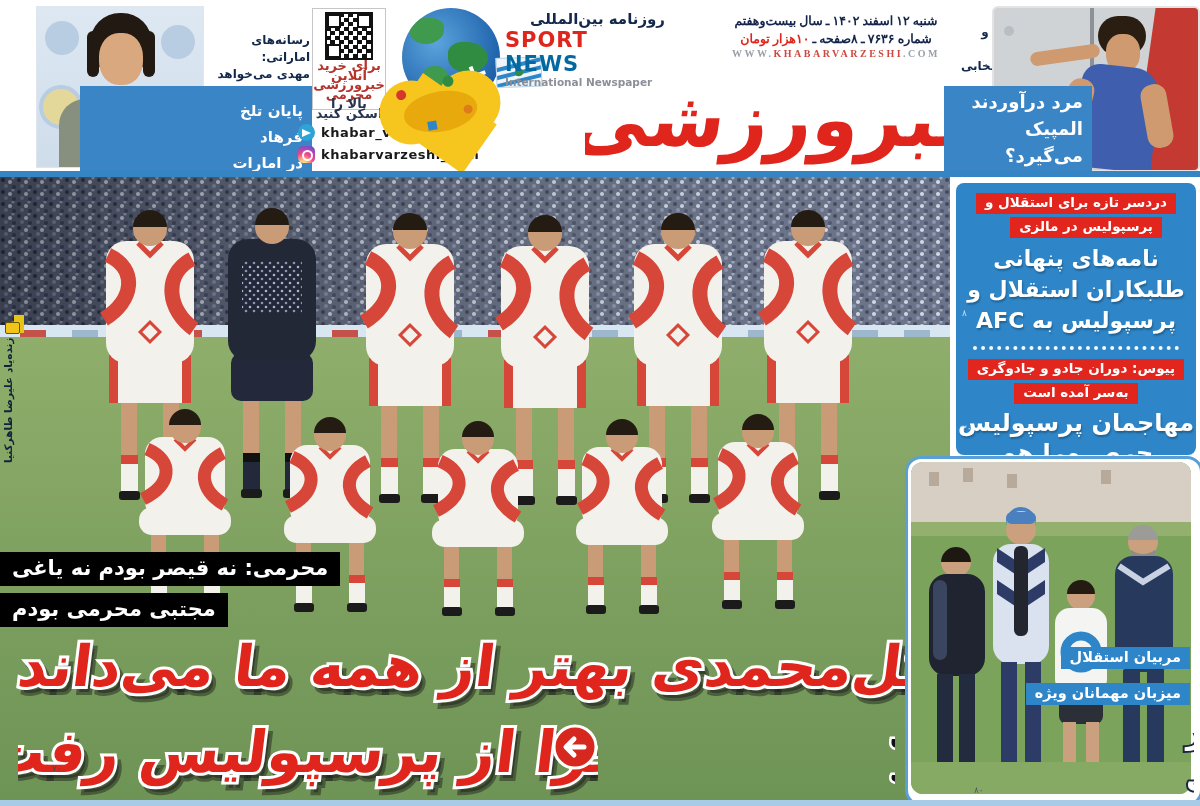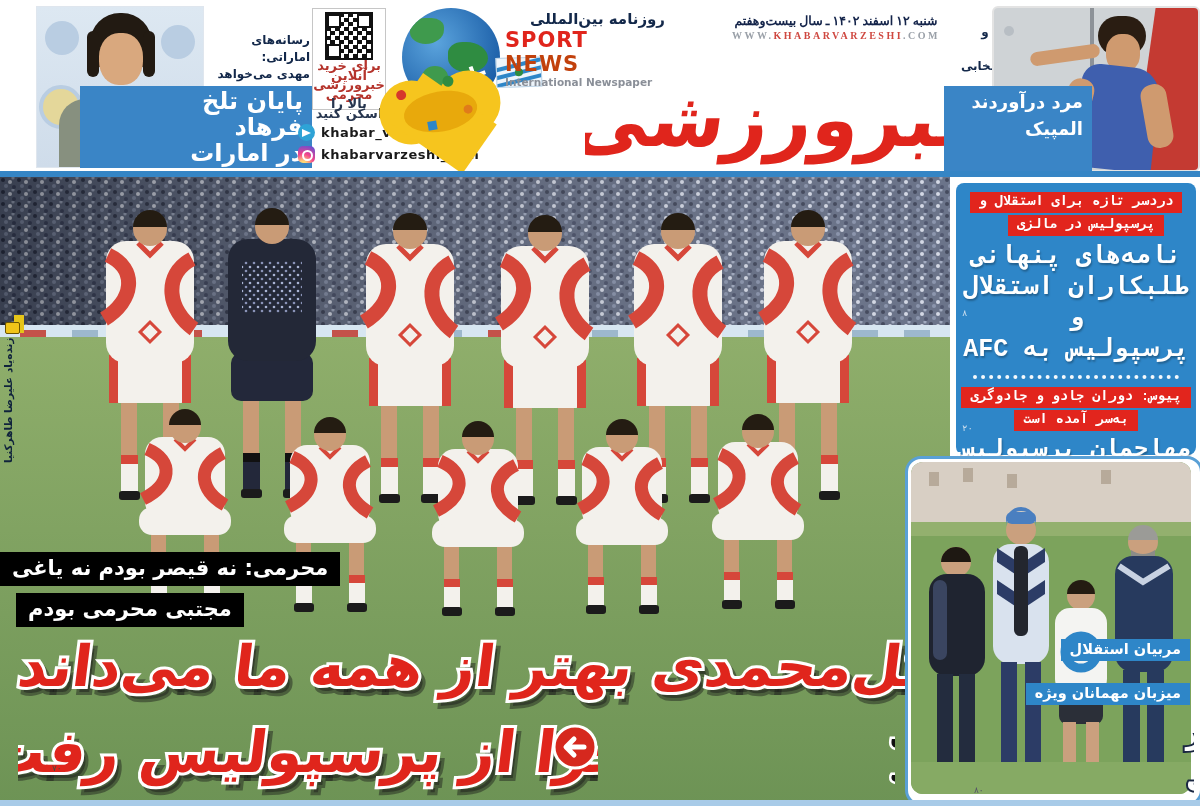--- a/index.html
+++ b/index.html
@@ -5,21 +5,21 @@
   html,body{margin:0;padding:0;background:#fff;}
   .page{position:relative;width:1200px;height:806px;background:#fff;overflow:hidden;
         font-family:"DejaVu Sans",sans-serif;}
   .abs{position:absolute;}
   .rtl{direction:rtl;}
   .kicker{font-weight:700;color:#13284a;font-size:12px;line-height:17px;text-align:right;}
   .banner{background:#3a85c6;color:#fff;font-weight:700;text-align:right;}
   .banner .bl{padding-right:9px;}
   .tagline-fa{font-weight:700;color:#13284a;font-size:15px;text-align:right;}
   .sportnews{font-weight:700;font-size:21px;letter-spacing:1px;text-align:right;}
-  .sportnews .sp{color:#e0251c;} .sportnews .nw{color:#c2410c;}
+  .sportnews .sp{color:#e0251c;} .sportnews .nw{color:#0369a1;}
   .intl{color:#8a8f98;font-size:10.5px;text-align:right;font-weight:bold;}
   .dateline{font-weight:700;color:#14244a;font-size:12.5px;text-align:center;line-height:18px;}
   .price{color:#e0251c;}
   .weburl{font-size:10px;letter-spacing:2.5px;text-align:center;font-weight:700;}
   .weburl .g{color:#9aa0a8;} .weburl .r{color:#cf4840;}
   .social-row{display:flex;align-items:center;gap:6px;margin-bottom:5px;}
   .social-txt{font-weight:700;color:#1a1a1a;font-size:13px;letter-spacing:.5px;}
   .tg-icon{width:17px;height:17px;border-radius:50%;background:#2ea3d6;position:relative;}
   .tg-icon::after{content:"";position:absolute;left:4px;top:5px;border-left:9px solid #fff;
      border-top:4px solid transparent;border-bottom:4px solid transparent;}
@@ -32,21 +32,21 @@
       background:
         conic-gradient(#111 25%,#fff 0 50%,#111 0 75%,#fff 0);
       background-size:9px 9px;outline:2px solid #111;outline-offset:-1px;}
   .qr i{position:absolute;width:10px;height:10px;border:2px solid #111;background:#fff;}
   .qr i.a{left:1px;top:1px;} .qr i.b{right:1px;top:1px;} .qr i.c{left:1px;bottom:1px;}
   .qrcap{font-size:13px;line-height:9.5px;font-weight:700;}
   .qrcap .r1{color:#b5342c;} .qrcap .r2{color:#b5342c;} .qrcap .d{color:#27364f;}
   .bluebox{background:#2e86c8;border-radius:8px;color:#fff;text-align:center;}
   .redtag{display:inline-block;background:#e2251d;color:#fff;font-weight:700;
           font-size:13.5px;line-height:17px;padding:1px 9px 3px;}
-  .bb-headline{font-weight:700;color:#fff;font-size:25px;line-height:31px;
+  .bb-headline{font-weight:700;color:#fff;font-size:22px;line-height:31px;
                text-shadow:1px 2px 2px rgba(0,0,0,.28);}
   .dots{border-top:4px dotted rgba(255,255,255,.95);width:86%;margin:10px auto 8px;}
   .blacklabel{background:#000;color:#fff;font-weight:700;font-size:21px;
               padding:4px 12px 6px;white-space:nowrap;}
   .strip{background:#2e86c8;color:#fff;font-weight:700;font-size:14.5px;
          padding:2px 9px 4px;white-space:nowrap;}
   .photobox{background:#fff;border:3px solid #5aa0d6;border-radius:16px;}
   .mark{font-size:9px;color:#e8eef5;opacity:.85;}
   .mark-dark{font-size:9px;color:#44503f;}
   .vcredit{writing-mode:vertical-rl;transform:rotate(180deg);font-size:10.5px;
@@ -85,21 +85,21 @@
       <div class="abs" style="left:74px;top:92px;width:20px;height:16px;background:#d9a87e;border-radius:0 0 8px 8px;"></div>
       <div class="abs" style="left:108px;top:112px;width:16px;height:16px;border-radius:50%;background:#e6c84b;border:2px solid #45502f;"></div>
     </div>
 
     <div class="abs rtl kicker" style="left:200px;top:32px;width:110px;">
       <div>رسانه‌های اماراتی:</div>
       <div>مهدی می‌خواهد</div>
       <div>با مجیدی برود</div>
     </div>
 
-    <div class="abs rtl banner" style="left:80px;top:86px;width:232px;height:80px;font-size:24px;line-height:26px;padding-top:2px;">
+    <div class="abs rtl banner" style="left:80px;top:86px;width:232px;height:80px;font-size:15px;line-height:26px;padding-top:12px;">
       <div class="bl">پایان تلخ</div>
       <div class="bl">فرهاد</div>
       <div class="bl">در امارات</div>
     </div>
 
     <div class="abs qrbox" style="left:312px;top:8px;width:72px;height:100px;">
       <div class="qr">
           <i class="a"></i>
           <i class="b"></i>
           <i class="c"></i>
@@ -158,20 +158,23 @@
     </div>
 
     <svg class="abs" style="left:585px;top:28px;" width="390" height="145" viewBox="0 0 390 145">
       <g transform="translate(195,118) skewX(-8)">
         <text class="callig">خبرورزشی</text>
       </g>
     </svg>
 
     <div class="abs" style="left:690px;top:12px;width:292px;font-family:Liberation Serif, serif;">
       <div class="dateline rtl">شنبه ۱۲ اسفند ۱۴۰۲ ـ سال بیست‌وهفتم</div>
+      <div class="dateline rtl">
+        <span>شماره ۷۶۳۶ ـ ۸صفحه ـ </span><span class="price">۱۰هزار تومان</span>
+      </div>
       <div class="weburl">
         <span class="g">WWW.</span><span class="r">KHABARVARZESHI</span><span class="g">.COM</span>
       </div>
     </div>
 
     <div class="abs rtl kicker" style="left:946px;top:24px;width:98px;">
       <div>شانگهای و بوداپست</div>
       <div>آخرین انتخابی المپیک</div>
       <div>برای سنگ‌نوردی</div>
     </div>
@@ -187,20 +190,21 @@
       <div class="abs" style="left:112px;top:26px;width:34px;height:38px;border-radius:45%;background:#cf9a6f;"></div>
       <div class="abs" style="left:84px;top:58px;width:78px;height:104px;border-radius:18px 26px 0 0;background:#3f5fae;transform:rotate(6deg);"></div>
       <div class="abs" style="left:70px;top:70px;width:26px;height:60px;border-radius:12px;background:#cf9a6f;transform:rotate(14deg);"></div>
       <div class="abs" style="left:150px;top:76px;width:26px;height:64px;border-radius:12px;background:#cf9a6f;transform:rotate(-10deg);"></div>
       <div class="abs" style="left:60px;top:96px;width:26px;height:22px;border-radius:50%;background:#e9e4da;"></div>
     </div>
 
     <div class="abs rtl banner" style="left:944px;top:86px;width:148px;height:84px;font-size:18px;line-height:27px;padding-top:2px;">
       <div class="bl">مرد درآوردند</div>
       <div class="bl">المپیک</div>
+      <div class="bl">می‌گیرد؟</div>
     </div>
   </div>
 
   <div class="abs sep" style="left:0;top:171px;width:1200px;height:6px;"></div>
 
   <svg id="team-photo" class="abs" style="left:0;top:177px;" width="950" height="629" viewBox="0 0 950 629">
       <defs>
     <pattern id="crowdp" width="16" height="12" patternUnits="userSpaceOnUse">
       <rect width="16" height="12" fill="#57617a"></rect>
       <circle cx="3" cy="3" r="2" fill="#2b3248"></circle>
@@ -423,21 +427,21 @@
       <path d="M 796 281 C 768 295, 774 319, 798 333" stroke="#d6473a" stroke-width="13" fill="none"></path>
       <path d="M 748 267 L 758 277 L 768 267" stroke="#d6473a" stroke-width="4" fill="none"></path>
       <circle cx="758" cy="255" r="16" fill="#c99b76"></circle>
       <path d="M 742 253 a16 16 0 0 1 32 0 z" fill="#241c12"></path>
     </svg>
 
   <div class="abs cam" style="left:5px;top:322px;width:13px;height:10px;"></div>
   <div class="abs vcredit rtl" style="left:2px;top:338px;height:160px;">زنده‌یاد علیرضا طاهرکنیا</div>
 
   <div class="abs blacklabel rtl" style="left:0;top:552px;">محرمی: نه قیصر بودم نه یاغی</div>
-  <div class="abs blacklabel rtl" style="left:16px;top:593px;">مجتبی محرمی بودم</div>
+  <div class="abs blacklabel rtl" style="left:0;top:593px;">مجتبی محرمی بودم</div>
 
   <svg class="abs" style="left:8px;top:620px;" width="934" height="90" viewBox="0 0 934 90">
     <g transform="translate(467,66) skewX(-7)">
       <text class="bigred redshadow" x="5" y="6">گل‌محمدی بهتر از همه ما می‌داند</text>
       <text class="bigred redmain" x="0" y="0">گل‌محمدی بهتر از همه ما می‌داند</text>
     </g>
   </svg>
 
   <svg class="abs" style="left:18px;top:702px;" width="580" height="100" viewBox="0 0 580 100">
     <g transform="translate(290,70) skewX(-7)">
@@ -453,21 +457,21 @@
     </svg>
   </div>
 
   <svg class="abs" style="left:585px;top:712px;" width="310" height="90" viewBox="0 0 310 90">
     <text class="subblk" x="305" y="32">بهترین دفاع چپ تاریخ ایران</text>
     <text class="subblk" x="305" y="70">آندرانیک اسکندریان است</text>
   </svg>
 
   <div class="abs mark-dark" style="left:52px;top:763px;">۷۰</div>
 
-  <div class="abs bluebox rtl" style="left:956px;top:183px;width:240px;height:272px;font-family:Liberation Mono, monospace;">
+  <div class="abs bluebox rtl" style="left:956px;top:183px;width:240px;height:272px;">
     <div style="padding-top:9px;">
       <div><span class="redtag">دردسر تازه برای استقلال و</span></div>
       <div style="margin-top:2px;margin-left:20px;"><span class="redtag">پرسپولیس در مالزی</span></div>
       <div class="bb-headline" style="margin-top:5px;">
         <div>نامه‌های پنهانی</div>
         <div>طلبکاران استقلال و</div>
         <div>پرسپولیس به AFC</div>
       </div>
     </div>
     <div class="dots"></div>
@@ -524,21 +528,21 @@
         <path d="M217 78 a15 15 0 0 1 30 0 z" fill="#9b9b97"></path>
       <path d="M220 88 q12 8 24 0 l0 8 q-12 6 -24 0 z" fill="#8c8c88"></path>
       <rect x="204" y="94" width="58" height="116" rx="18" fill="#273a5e"></rect>
       <path d="M208 104 L232 120 L258 104" stroke="#c8d2e2" stroke-width="6" fill="none"></path>
       <rect x="212" y="208" width="17" height="106" fill="#273a5e"></rect>
         <rect x="236" y="208" width="17" height="106" fill="#273a5e"></rect>
       <rect x="210" y="310" width="21" height="12" rx="4" fill="#e8e8e6"></rect>
         <rect x="234" y="310" width="21" height="12" rx="4" fill="#e8e8e6"></rect>
       <rect y="300" width="280" height="32" fill="#86aa64"></rect>
     </svg>
-    <div class="abs strip rtl" style="right:10px;top:180px;">مربیان استقلال</div>
+    <div class="abs strip rtl" style="right:10px;top:188px;">مربیان استقلال</div>
     <div class="abs strip rtl" style="right:10px;top:224px;">میزبان مهمانان ویژه</div>
     <svg class="abs" style="left:4px;top:248px;" width="282" height="100" viewBox="0 0 282 100">
       <text class="boxbig" x="274" y="36">فوتبال در</text>
       <text class="boxbig" x="274" y="84">کلاس انسانیت</text>
     </svg>
     <div class="abs mark-dark" style="left:66px;bottom:8px;color:#556;">۸۰</div>
   </div>
 
   <div class="abs bottomline" style="left:0;top:800px;width:1200px;height:6px;"></div>
 </div>

